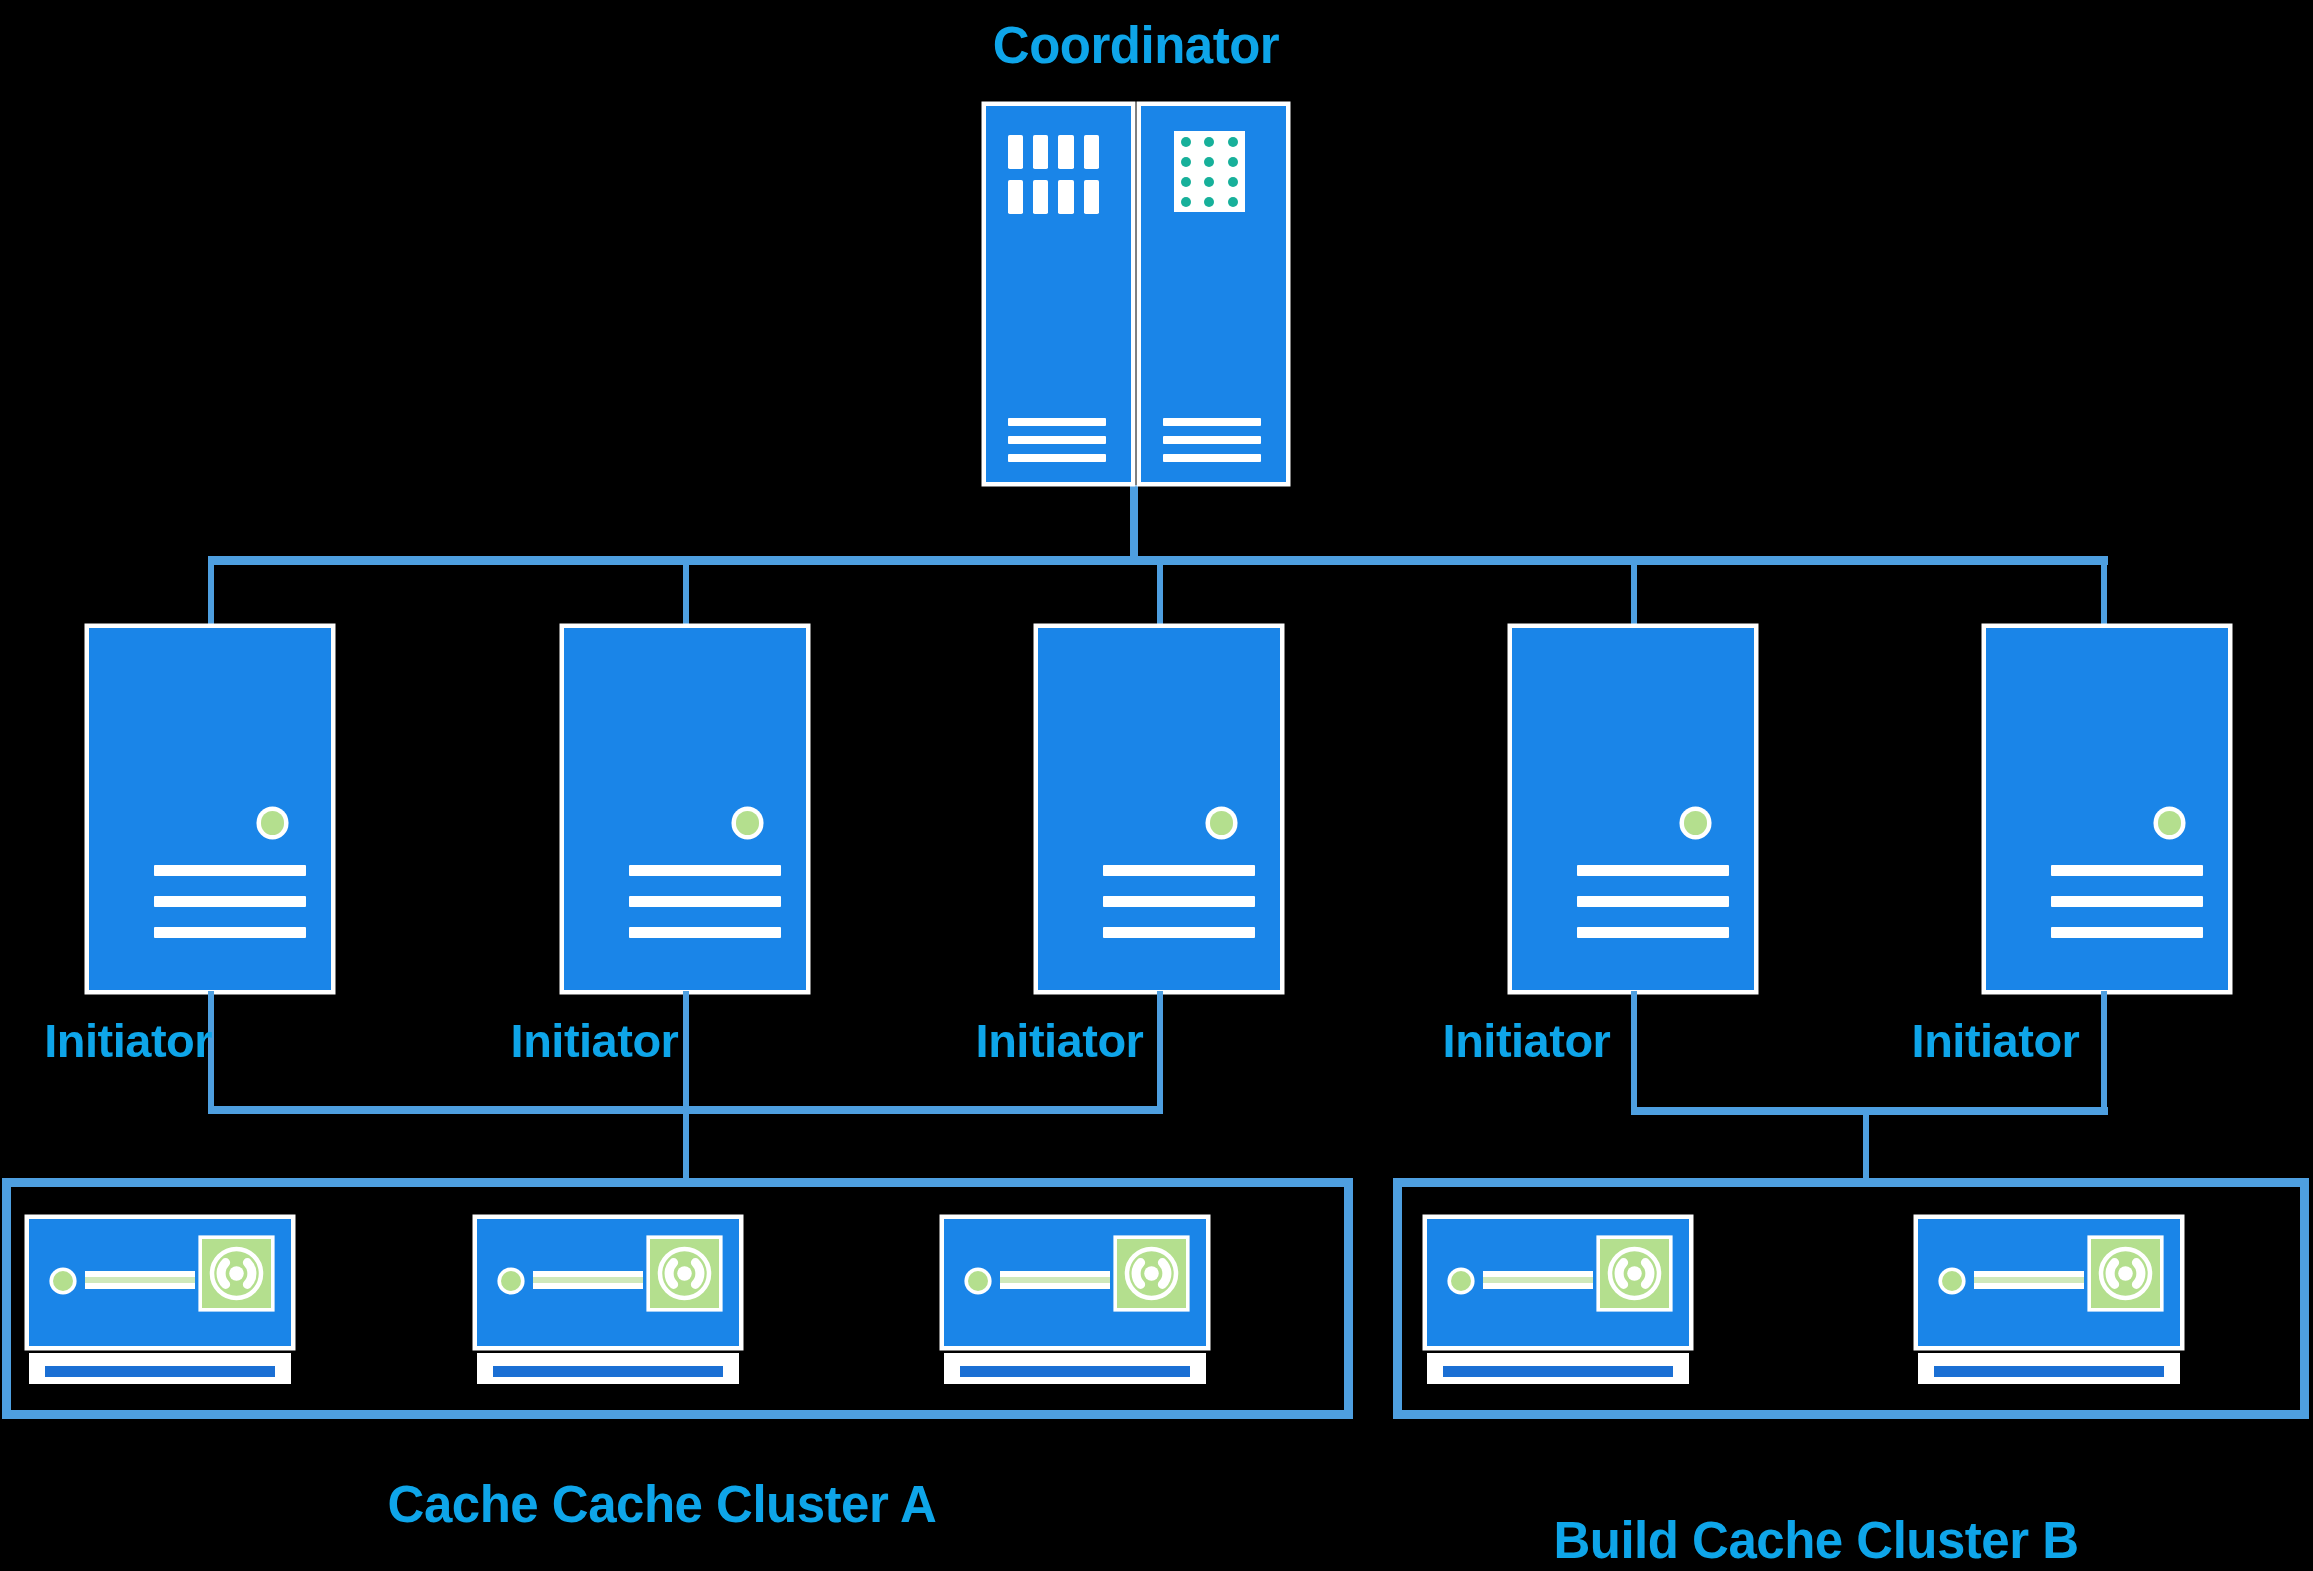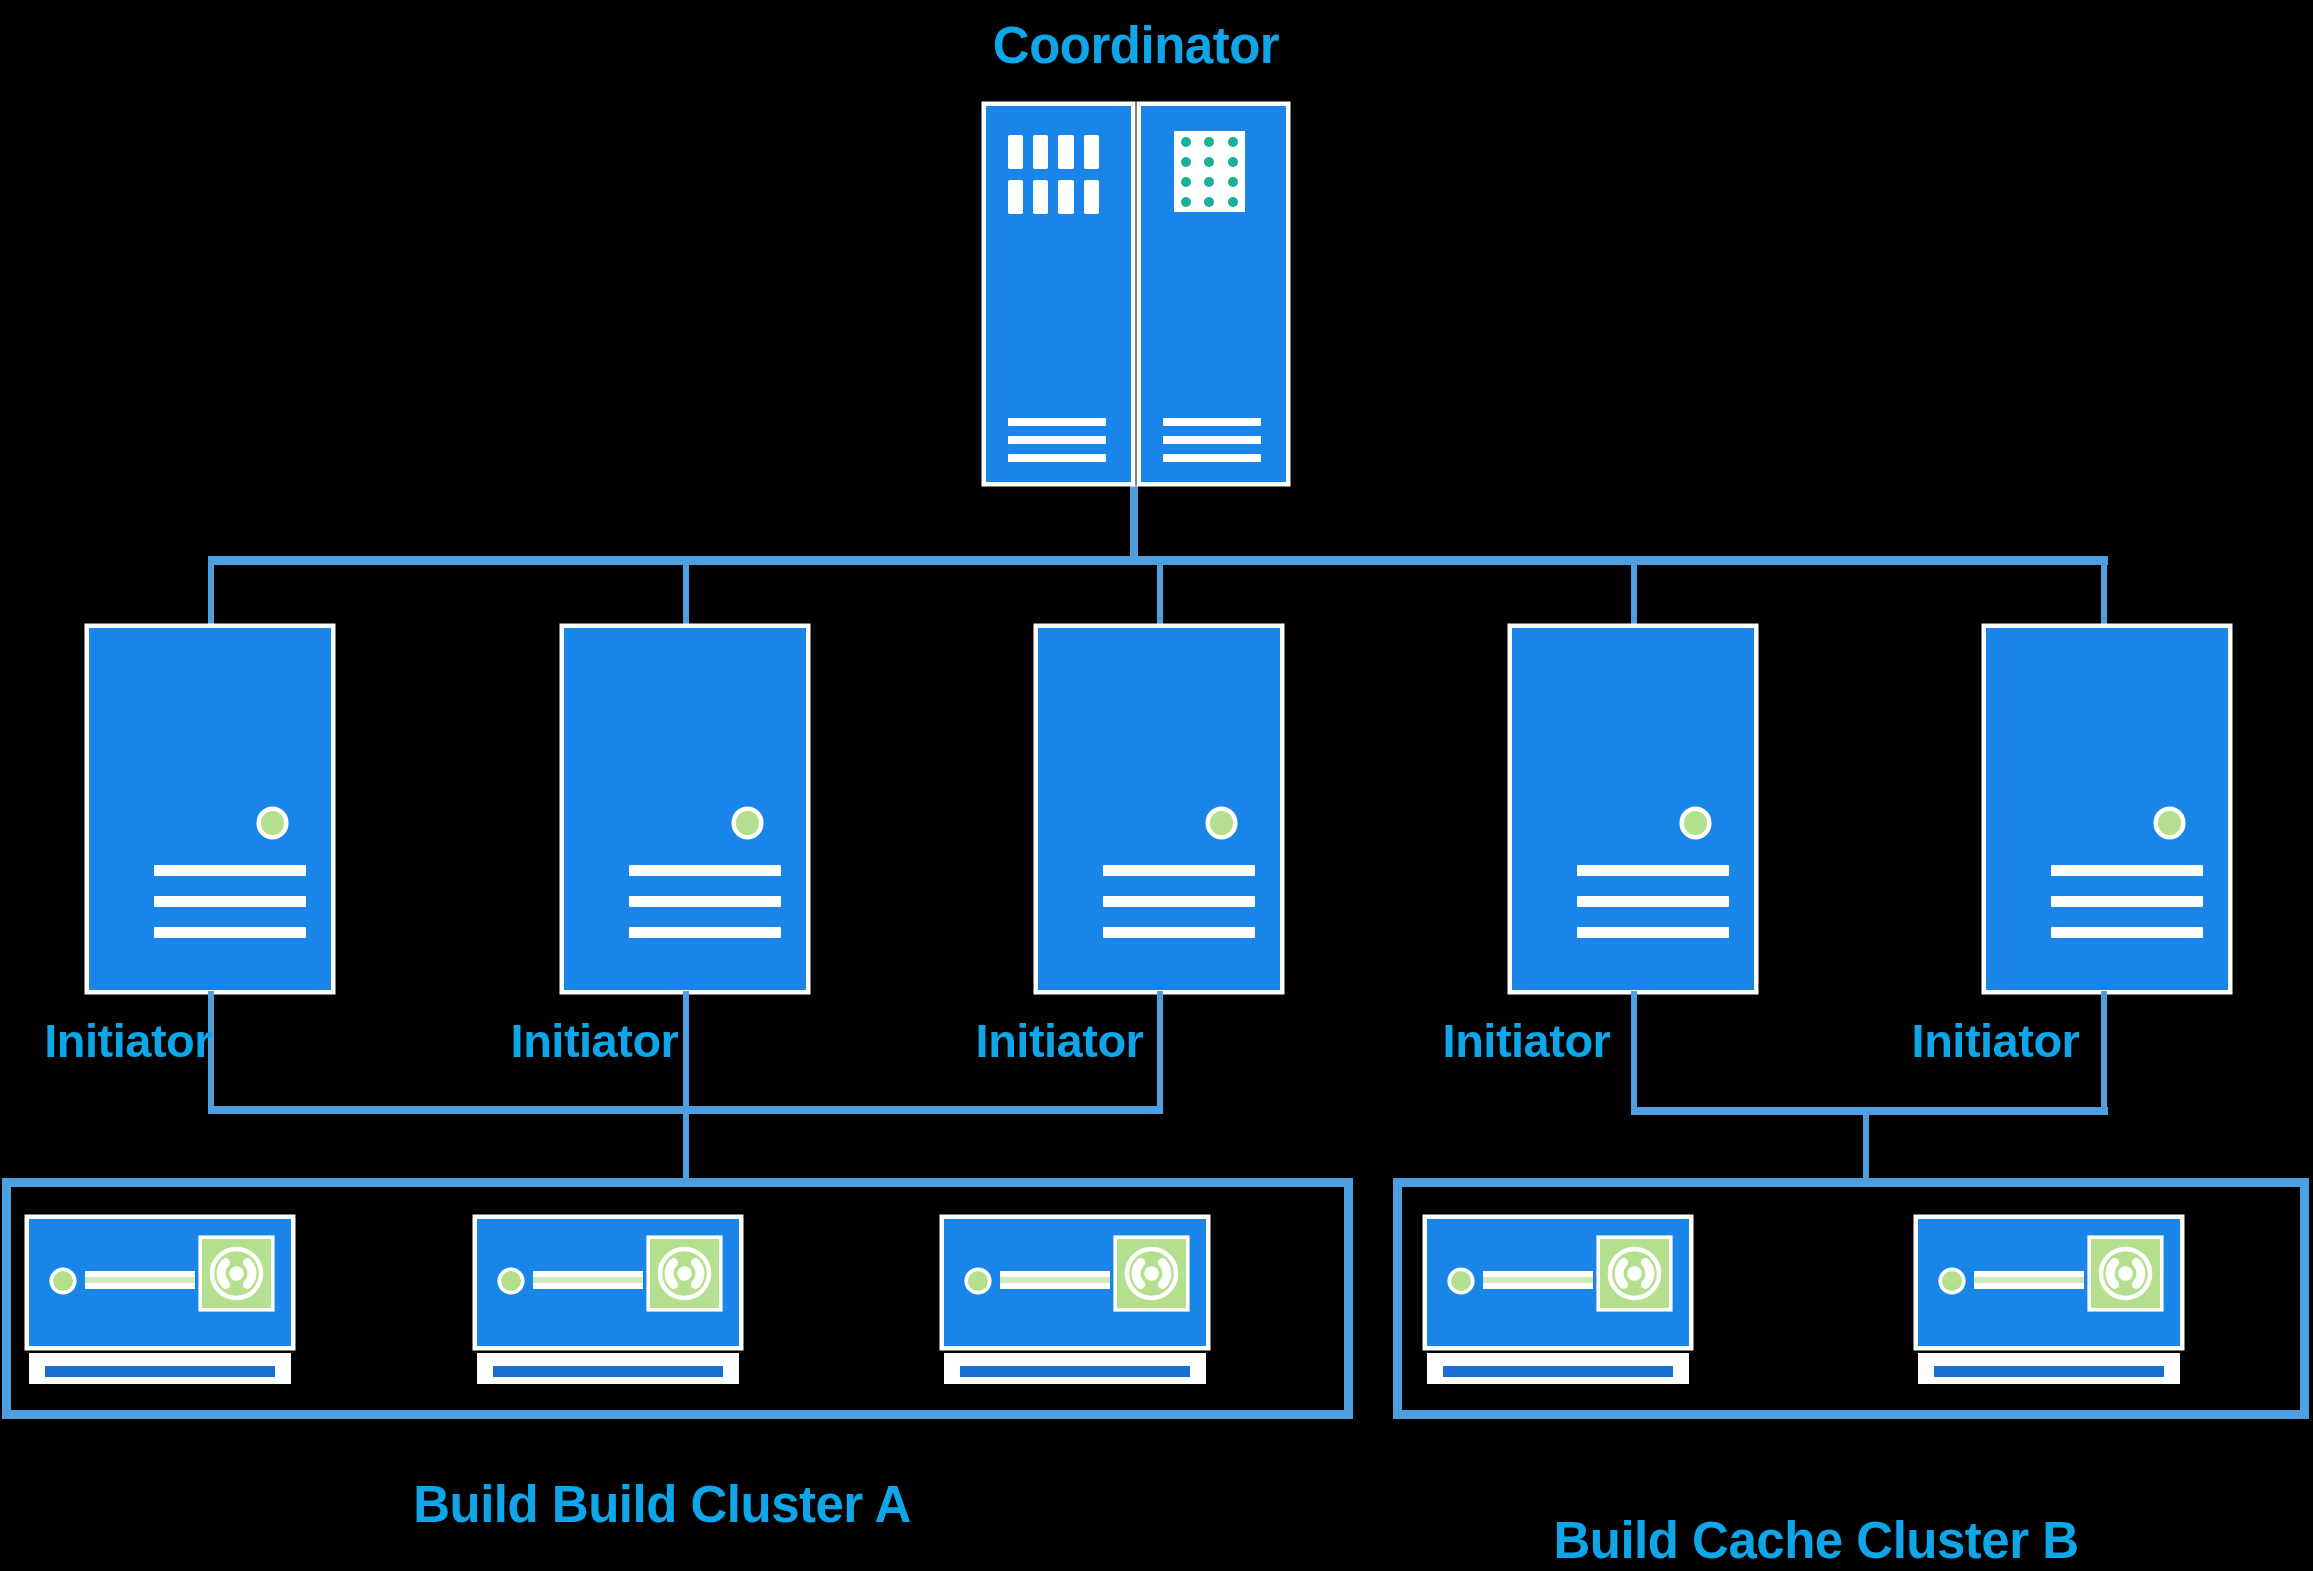--- a/index.html
+++ b/index.html
@@ -409,21 +409,21 @@
           <path d="M26 26 A17 17 0 0 0 26 50" fill="none" stroke="#ffffff" stroke-width="10" stroke-linecap="round"></path>
           <path d="M50 26 A17 17 0 0 1 50 50" fill="none" stroke="#ffffff" stroke-width="10" stroke-linecap="round"></path>
         </svg>
       </div>
     </div>
     <div class="cache-base">
         <i></i>
       </div>
   </div>
 
-  <div class="label cluster-label" style="left:300px; width:724px;">Build Build Cluster A</div>
+  <div class="label cluster-label" style="left:300px; width:724px;">Cache Cache Cluster A</div>
 
   <div class="cluster-box" style="left:1393px; width:916px;"></div>
 
   <div class="cache-node" style="left:1427px; top:1219px;">
     <div class="cache-body">
       <div class="cache-dot"></div>
       <div class="cache-bar">
           <i></i>
         </div>
       <div class="cache-disc">

